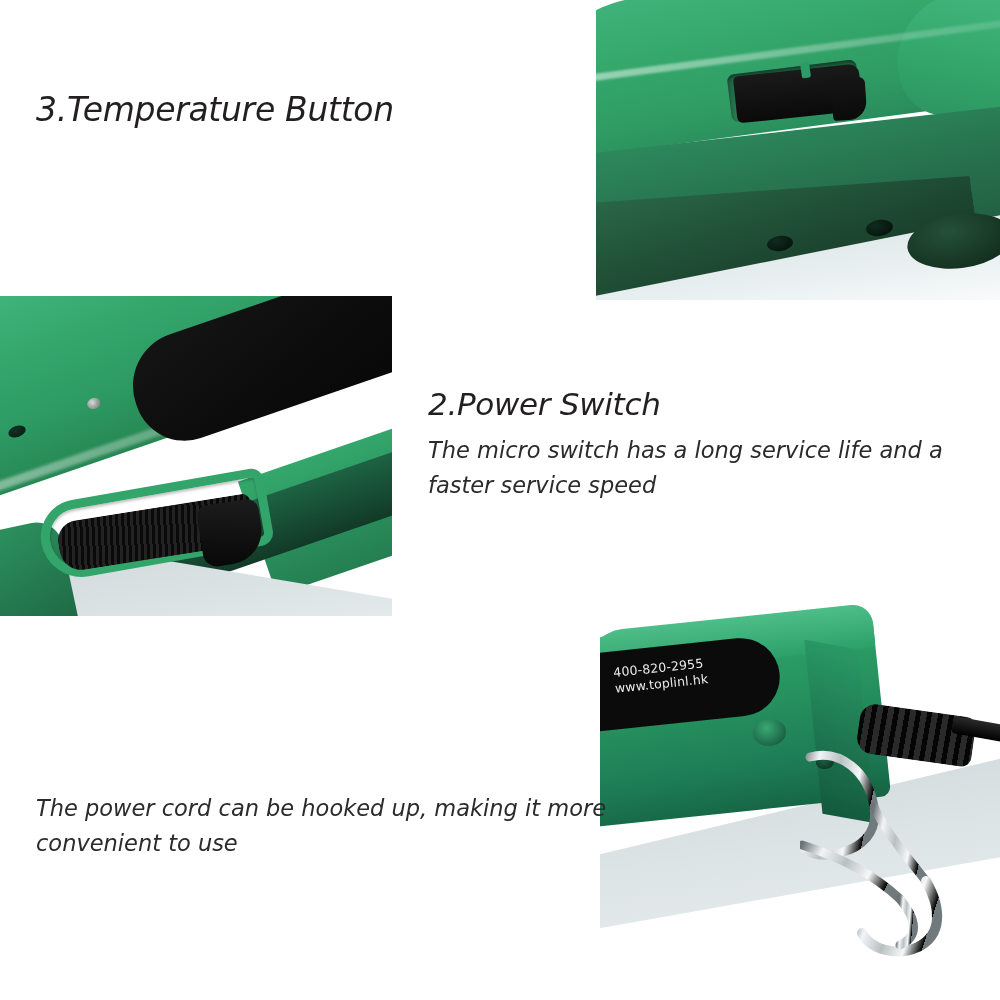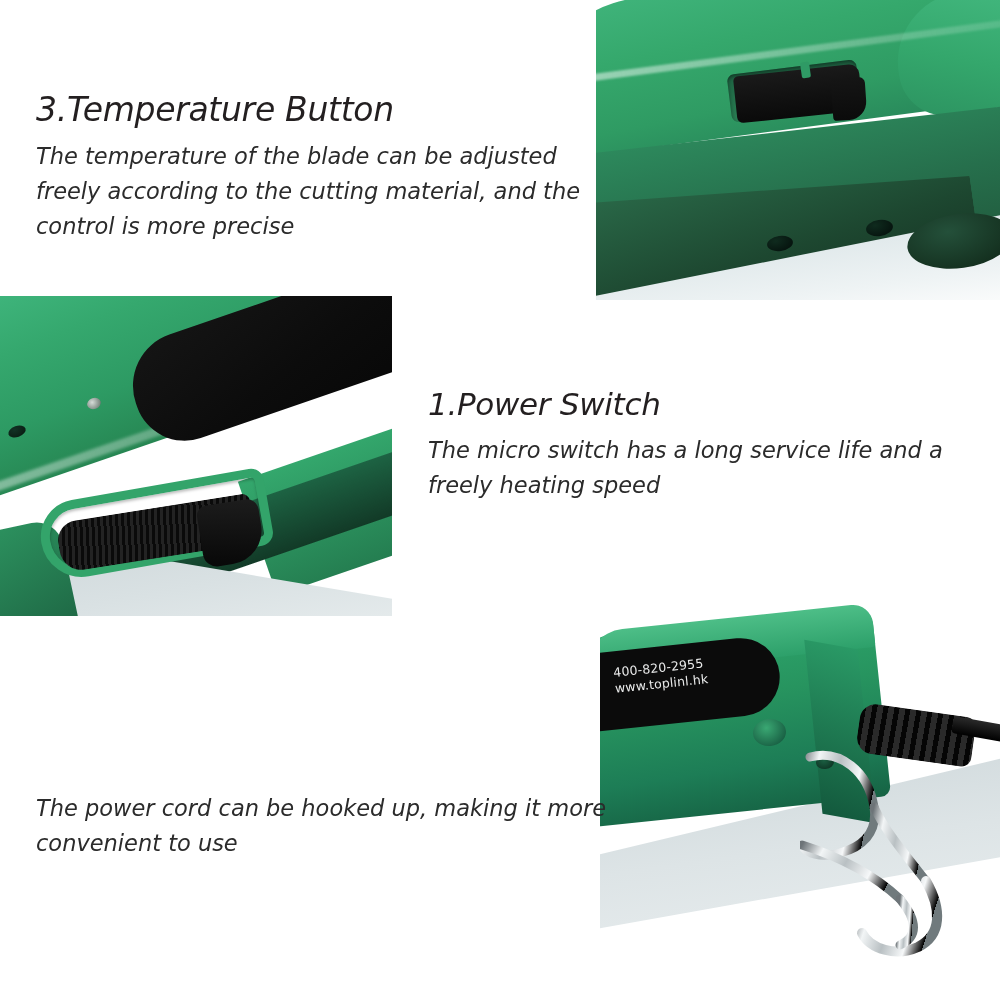--- a/index.html
+++ b/index.html
@@ -363,25 +363,24 @@
       <path d="M2 96 C 30 104, 62 116, 92 144 C 112 164, 124 182, 126 132" fill="none" stroke="url(#chromeGrad)" stroke-width="9" stroke-linecap="round" opacity="0"></path>
       <path d="M2 96 C 34 106, 70 122, 100 150" fill="none" stroke="url(#chromeGrad)" stroke-width="9" stroke-linecap="round"></path>
 
       <path d="M126 132 C 142 160, 142 186, 118 198 C 96 208, 70 200, 62 184" fill="none" stroke="url(#chromeGrad)" stroke-width="10" stroke-linecap="round"></path>
       <path d="M100 150 C 118 172, 118 188, 100 196" fill="none" stroke="url(#chromeGrad)" stroke-width="9" stroke-linecap="round"></path>
     </svg>
   </div>
 
   <div class="feature" id="feature-3">
     <div class="feature-title">3.Temperature Button</div>
-    <div class="feature-desc">The temperature of the blade can be adjusted freely according to the cutting material, and the control is more precise</div>
   </div>
 
   <div class="feature" id="feature-4">
-    <div class="feature-title">1.Power Switch</div>
-    <div class="feature-desc">The micro switch has a long service life and a freely heating speed</div>
+    <div class="feature-title">2.Power Switch</div>
+    <div class="feature-desc">The micro switch has a long service life and a faster service speed</div>
   </div>
 
   <div class="feature" id="feature-5">
     <div class="feature-desc">The power cord can be hooked up, making it more convenient to use</div>
   </div>
 
 </div>
 
 </body></html>

